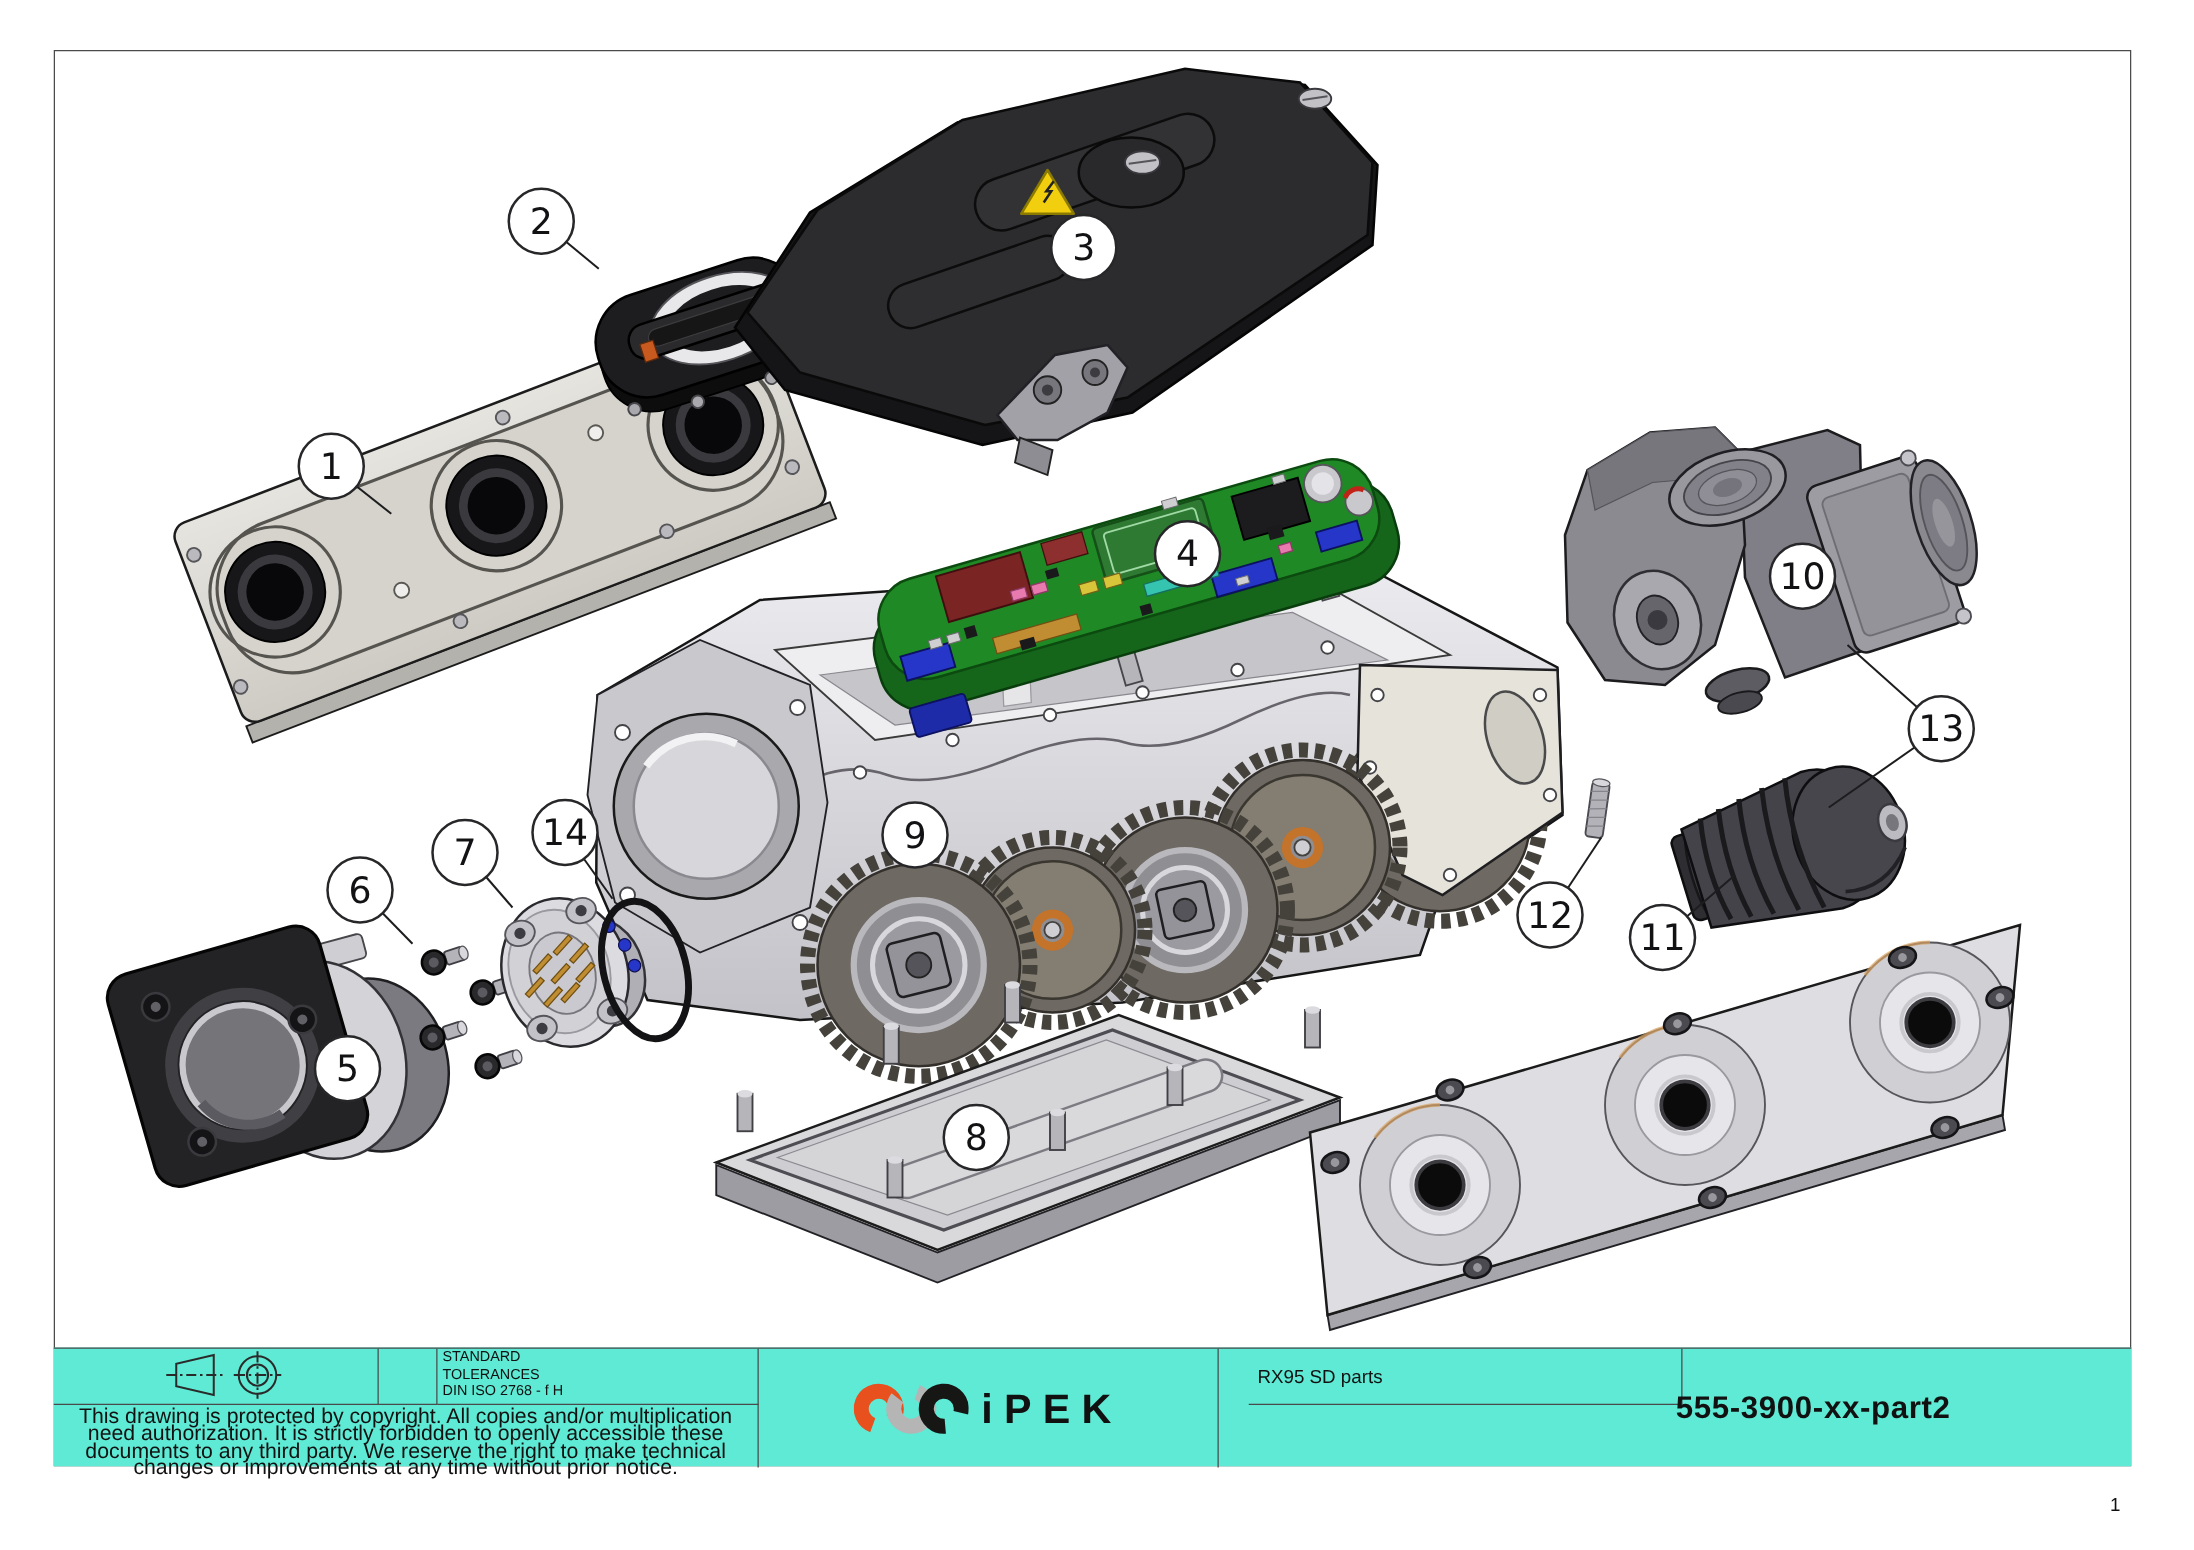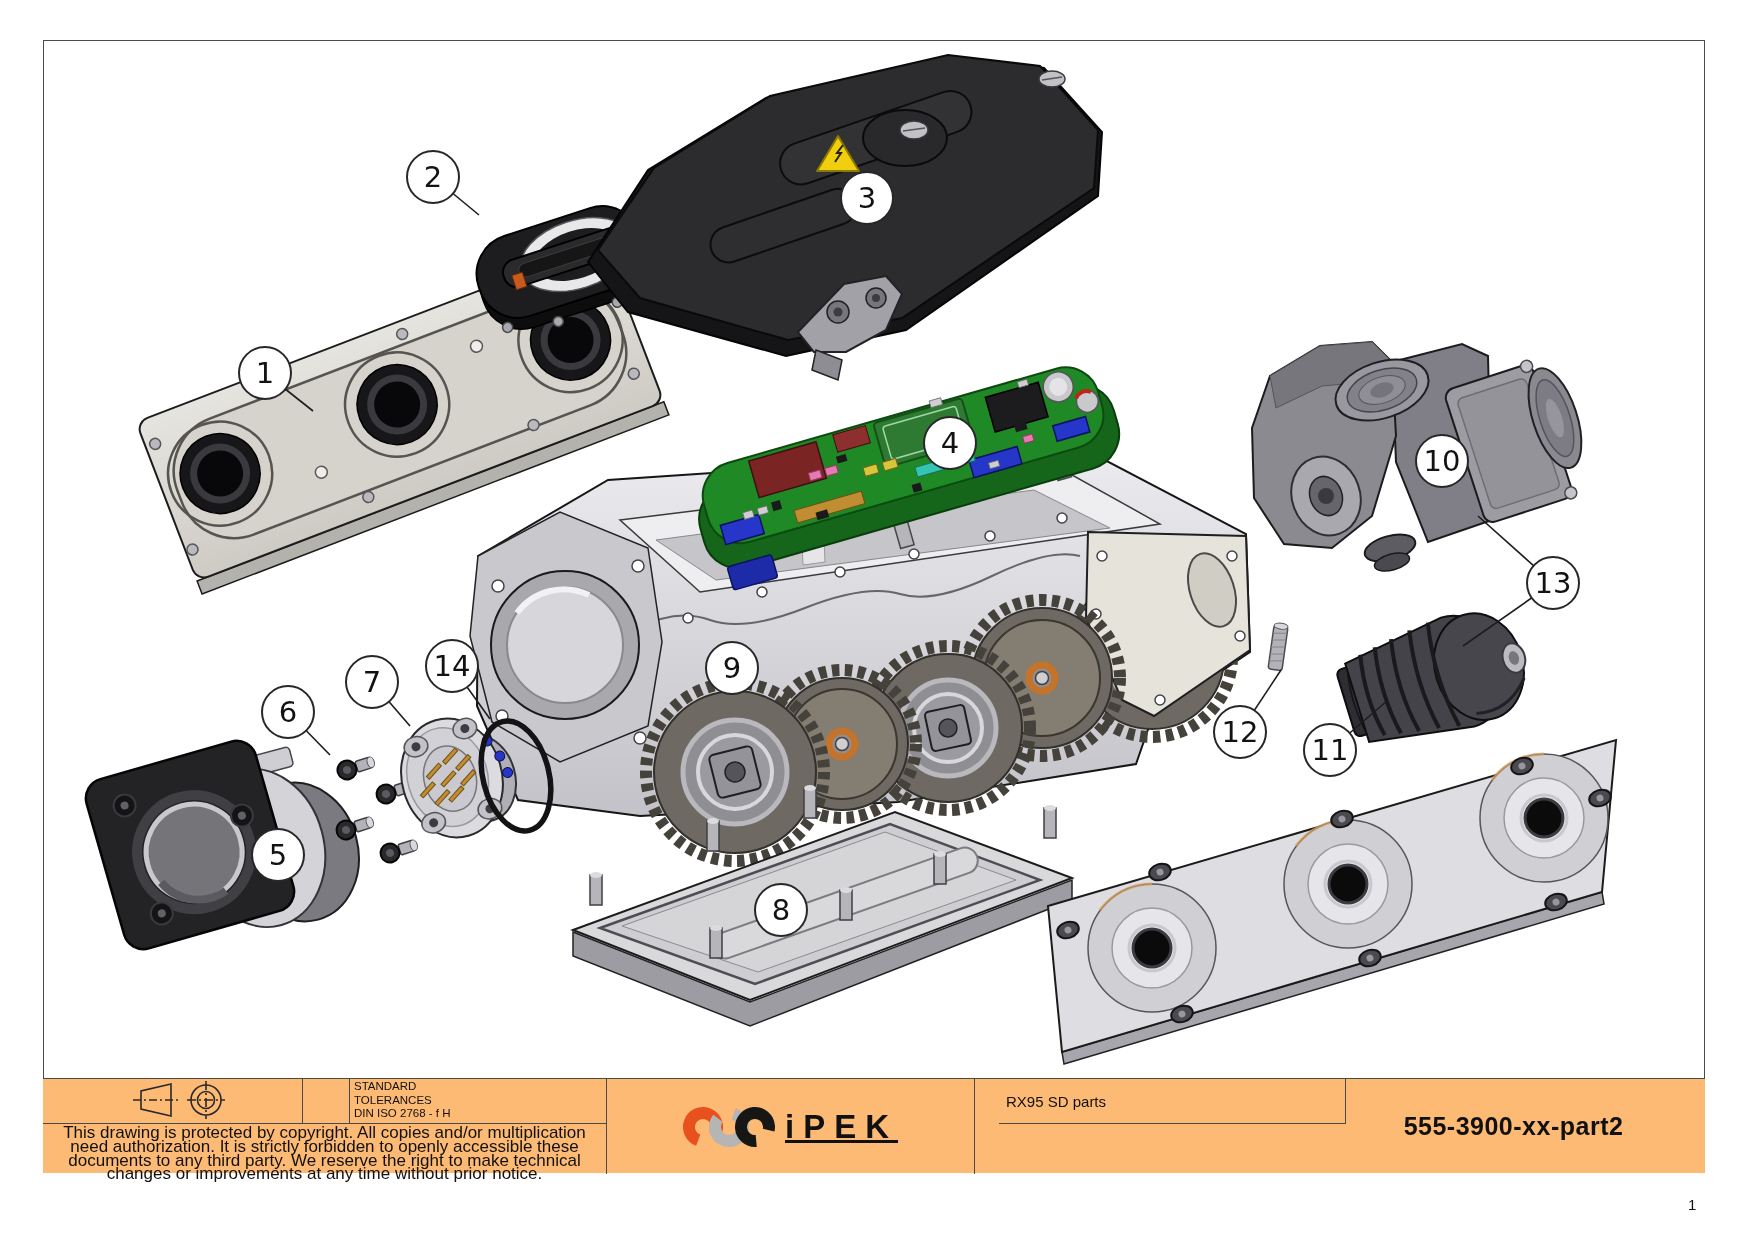--- a/index.html
+++ b/index.html
@@ -9,35 +9,35 @@
   }
   .abs{position:absolute;}
   #frame{
     left:43px;top:40px;width:1662px;height:1133px;
     border:1px solid #4a4a4a;box-sizing:border-box;
   }
   #diagram{left:0;top:0;width:1755px;height:1240px;}
   
   #titleblock{
     left:43px;top:1078px;width:1662px;height:95px;box-sizing:border-box;
-    border-top:1px solid #4a4a4a;background:#fdba74;
+    border-top:1px solid #4a4a4a;background:#5eead4;
   }
   .cell{position:absolute;box-sizing:border-box;border-color:#4a4a4a;}
   .b-r{border-right:1px solid #4a4a4a;}
   .b-b{border-bottom:1px solid #4a4a4a;}
   #cell-symbols{left:0;top:0;width:260px;height:45px;}
   #cell-gap{left:260px;top:0;width:47px;height:45px;}
   #cell-tol{left:307px;top:0;width:257px;height:45px;font-size:11.5px;line-height:13.5px;padding:1px 4px;}
   #cell-copy{left:0;top:45px;width:564px;height:50px;font-size:17px;line-height:13.8px;padding:2px 5px;text-align:center;}
   #cell-logo{left:564px;top:0;width:368px;height:95px;display:flex;align-items:center;justify-content:center;}
   #cell-title{left:932px;top:0;width:347px;height:45px;font-size:15px;display:flex;align-items:center;padding-left:7px;margin-left:24px;}
   #cell-product{left:932px;top:45px;width:347px;height:50px;font-size:15px;display:flex;align-items:center;padding-left:7px;}
-  #cell-dwg{left:1279px;top:0;width:383px;height:95px;display:flex;align-items:center;justify-content:center;
+  #cell-dwg{left:1216px;top:0;width:383px;height:95px;display:flex;align-items:center;justify-content:center;
             font-size:25px;font-weight:bold;letter-spacing:0.5px;}
-  #logo-text{font-size:33px;font-weight:bold;letter-spacing:9px;margin-left:10px;text-decoration:underline;}
+  #logo-text{font-size:33px;font-weight:bold;letter-spacing:9px;margin-left:10px;}
   #page-number{left:1688px;top:1196px;font-size:15px;}
   svg text{font-family:"DejaVu Sans","Liberation Sans",sans-serif;}
 </style>
 </head>
 <body>
 
 <div id="frame" class="abs"></div>
 
 <svg id="diagram" class="abs" viewBox="0 0 1755 1240">
   <defs>

